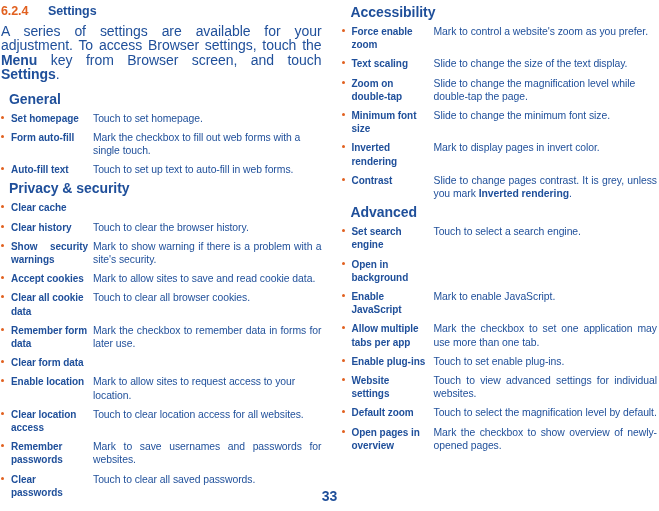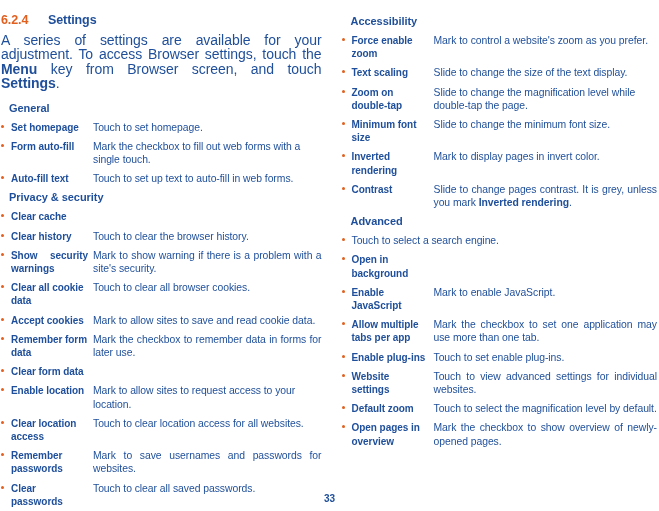--- a/index.html
+++ b/index.html
@@ -23,21 +23,21 @@
   }
   .columns {
     display: flex;
     width: 659px;
     height: 487px;
     box-sizing: border-box;
   }
   .col {
     width: 330px;
     box-sizing: border-box;
-    padding-top: 13px;
+    padding-top: 4px;
   }
   .col-left {
     padding-right: 8px;
     padding-left: 1px;
   }
   .col-right {
     padding-left: 12px;
     padding-right: 2px;
   }
 
@@ -67,21 +67,21 @@
     color: #1f4f9a;
     text-align: justify;
     margin: 0 0 11px 0;
     letter-spacing: -0.05px;
   }
   .intro b { font-weight: bold; }
 
   
   .section-head {
     font-weight: bold;
-    font-size: 11px;
+    font-size: 14px;
     line-height: 13px;
     color: #1f4f9a;
     margin: 2px 0 6px 8px;
     letter-spacing: -0.05px;
   }
   .col-right .section-head {
     margin-left: 9px;
   }
   .section-head.tight-top { margin-top: 4px; }
 
@@ -134,21 +134,21 @@
   .desc.justify { text-align: justify; }
   .desc b { font-weight: bold; }
 
   
   .page-number {
     position: absolute;
     left: 0;
     right: 0;
     bottom: 7px;
     text-align: center;
-    font-size: 10px;
+    font-size: 14px;
     font-weight: bold;
     color: #1f4f9a;
   }
 </style>
 </head>
 <body>
 
 <div class="page">
 
   <div class="columns">
@@ -193,30 +193,30 @@
         <span class="term">Clear history</span>
         <span class="desc">Touch to clear the browser history.</span>
       </div>
       <div class="row">
         <span class="bullet"><span></span></span>
         <span class="term spread">Show security warnings</span>
         <span class="desc justify">Mark to show warning if there is a problem with a site's security.</span>
       </div>
       <div class="row">
         <span class="bullet"><span></span></span>
+        <span class="term">Accept cookies</span>
+        <span class="desc">Mark to allow sites to save and read cookie data.</span>
+      </div>
+      <div class="row">
+        <span class="bullet"><span></span></span>
         <span class="term">Clear all cookie data</span>
         <span class="desc">Touch to clear all browser cookies.</span>
       </div>
       <div class="row">
         <span class="bullet"><span></span></span>
-        <span class="term">Accept cookies</span>
-        <span class="desc">Mark to allow sites to save and read cookie data.</span>
-      </div>
-      <div class="row">
-        <span class="bullet"><span></span></span>
         <span class="term">Remember form data</span>
         <span class="desc justify">Mark the checkbox to remember data in forms for later use.</span>
       </div>
       <div class="row">
         <span class="bullet"><span></span></span>
         <span class="term">Clear form data</span>
       </div>
       <div class="row">
         <span class="bullet"><span></span></span>
         <span class="term">Enable location</span>
@@ -272,20 +272,21 @@
       <div class="row">
         <span class="bullet"><span></span></span>
         <span class="term">Contrast</span>
         <span class="desc justify"><span>Slide to change pages contrast. It is grey, unless you mark </span><b>Inverted rendering</b><span>.</span></span>
       </div>
 
       <div class="section-head tight-top">Advanced</div>
 
       <div class="row">
         <span class="bullet"><span></span></span>
+        <span class="term">Set search engine</span>
         <span class="desc">Touch to select a search engine.</span>
       </div>
       <div class="row">
         <span class="bullet"><span></span></span>
         <span class="term">Open in background</span>
       </div>
       <div class="row">
         <span class="bullet"><span></span></span>
         <span class="term">Enable JavaScript</span>
         <span class="desc">Mark to enable JavaScript.</span>

